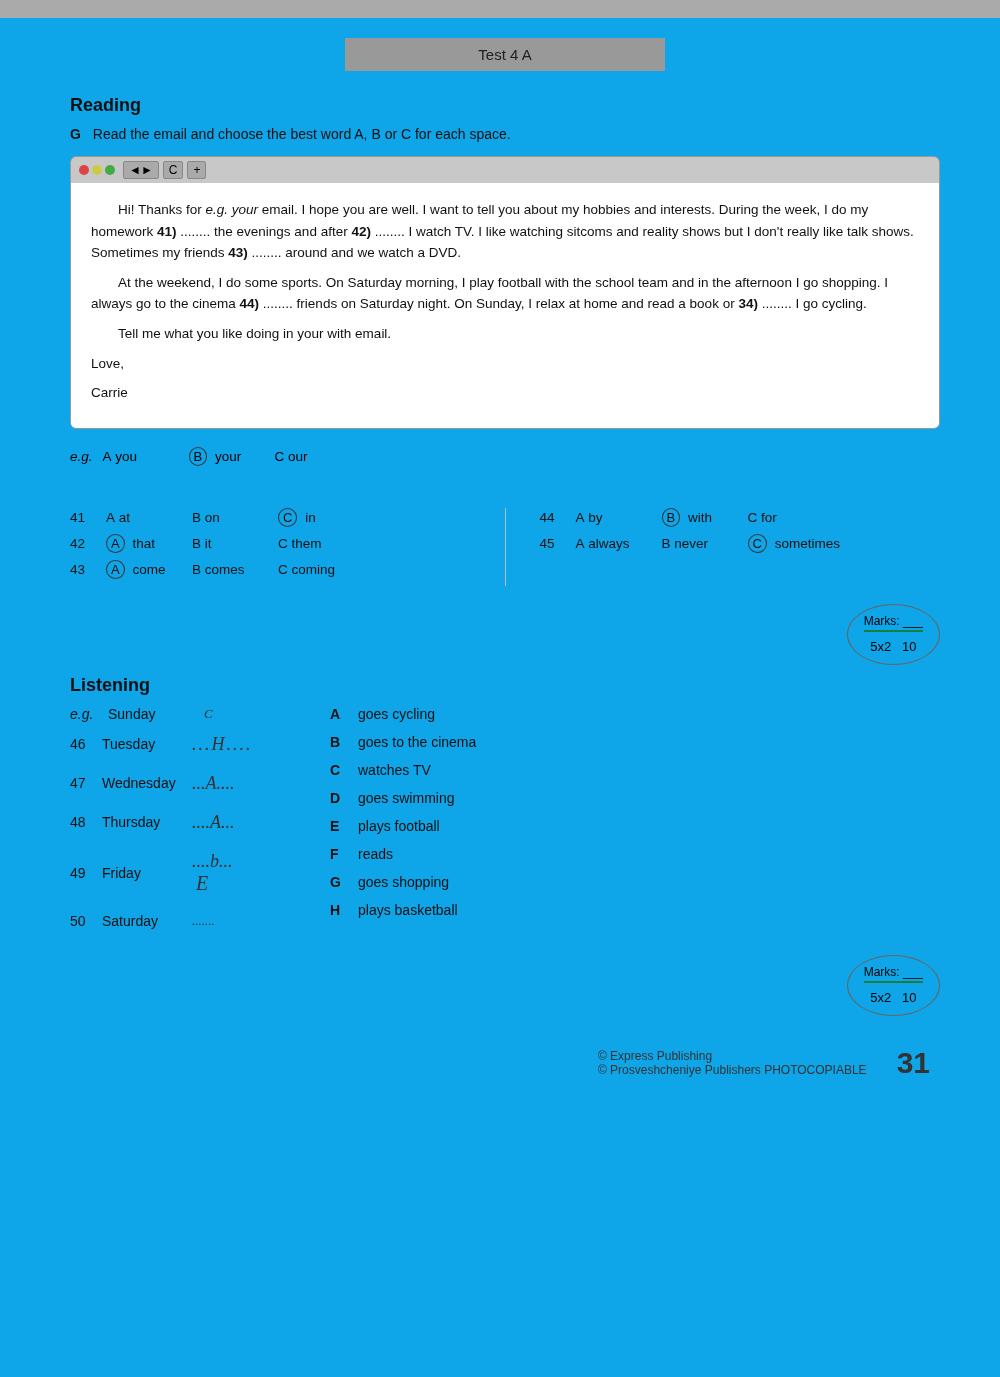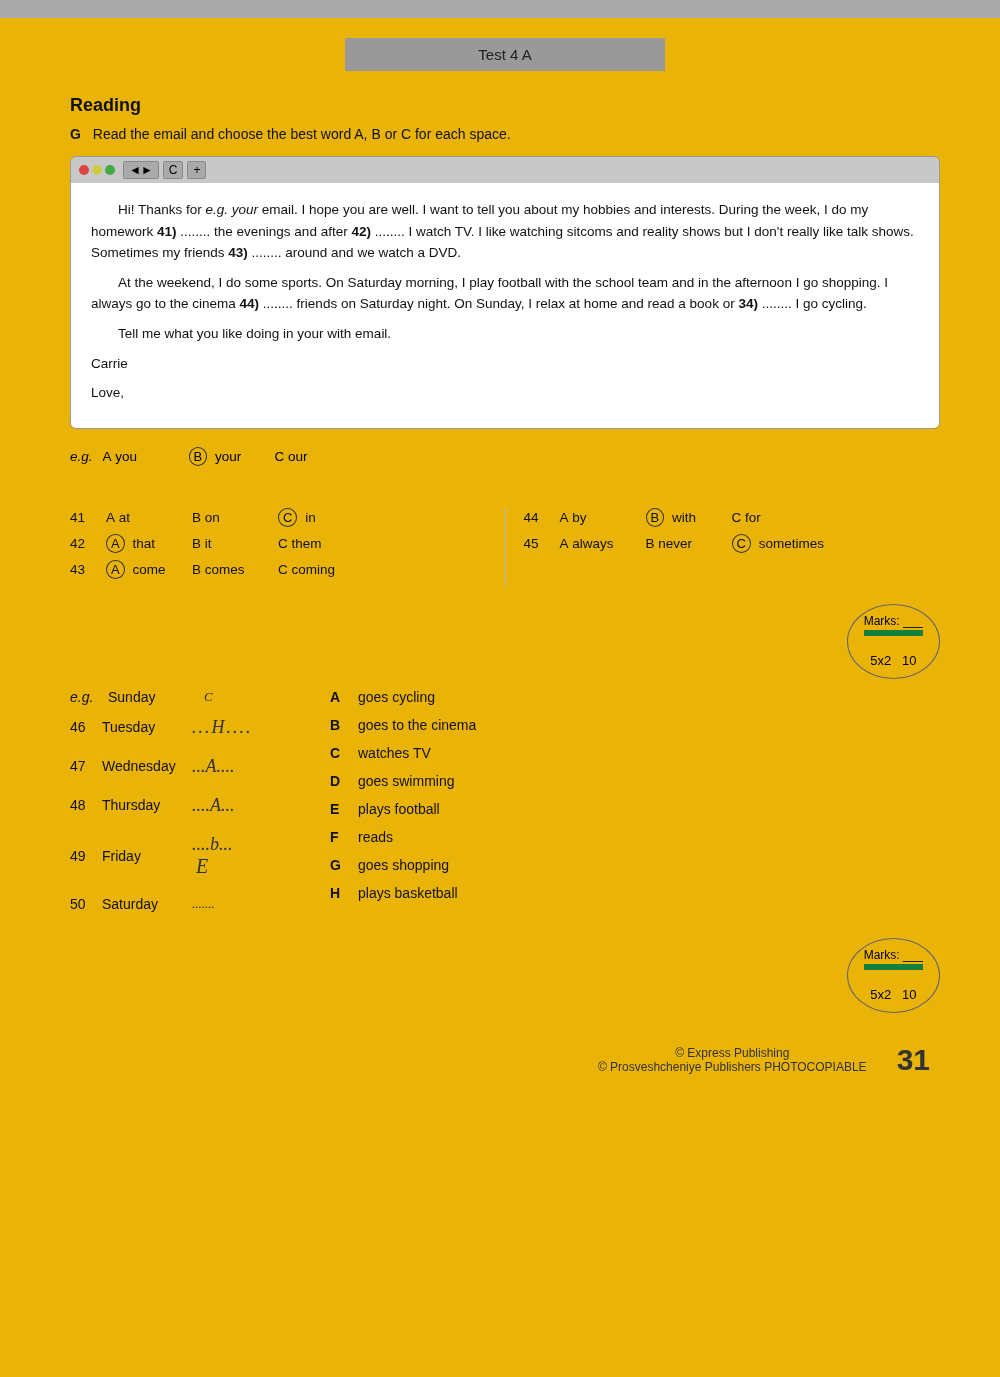--- a/index.html
+++ b/index.html
@@ -7,21 +7,21 @@
       background: #888;
       display: flex;
       justify-content: center;
       align-items: flex-start;
       min-height: 100vh;
       font-family: Arial, sans-serif;
     }
     .page {
       width: 1000px;
       min-height: 1377px;
-      background: #eab308;
+      background: #0ea5e9;
       position: relative;
       padding: 0;
     }
     .page-top-bar {
       width: 100%;
       height: 18px;
       background: #aaa;
     }
     .page-inner {
       padding: 20px 60px 40px 70px;
@@ -100,21 +100,21 @@
     }
     .email-content em {
       font-style: italic;
     }
     
     .answers-section {
       margin-bottom: 18px;
     }
     .answers-grid {
       display: flex;
-      gap: 0;
+      gap: 16px;
       font-size: 13.5px;
       color: #111;
       margin-top: 42px;
     }
     .answers-col {
       flex: 1;
     }
     .answer-row {
       display: flex;
       align-items: baseline;
@@ -155,22 +155,22 @@
       border-radius: 50%;
       padding: 8px 16px;
       font-size: 13px;
       text-align: center;
       line-height: 1.4;
     }
     .marks-inner .marks-label {
       font-size: 12px;
     }
     .marks-inner .marks-val {
-      border-top: 6px solid #15803d;
-      padding-top: 16px;
+      border-top: 2px solid #15803d;
+      padding-top: 6px;
     }
     
     .listening-section {
       margin-top: 10px;
     }
     .listening-instruction {
       font-size: 14px;
       margin-bottom: 16px;
       line-height: 1.5;
     }
@@ -221,21 +221,21 @@
       font-size: 14px;
     }
     .footer-row {
       display: flex;
       justify-content: flex-end;
       align-items: center;
       margin-top: 8px;
       gap: 18px;
     }
     .page-footer {
-      text-align: center;
+      text-align: left;
       margin-top: 30px;
       font-size: 12px;
       color: #333;
       padding-right: 10px;
     }
     .page-number {
       font-size: 30px;
       font-weight: bold;
       margin-left: 10px;
     }
@@ -279,22 +279,22 @@
           <div class="toolbar-buttons">
             <span class="toolbar-btn">◄►</span>
             <span class="toolbar-btn">C</span>
             <span class="toolbar-btn">+</span>
           </div>
         </div>
         <div class="email-content">
           <p class="indent">Hi! Thanks for <em>e.g. your</em> email. I hope you are well. I want to tell you about my hobbies and interests. During the week, I do my homework <strong>41)</strong> ........ the evenings and after <strong>42)</strong> ........ I watch TV. I like watching sitcoms and reality shows but I don't really like talk shows. Sometimes my friends <strong>43)</strong> ........ around and we watch a DVD.</p>
           <p class="indent">At the weekend, I do some sports. On Saturday morning, I play football with the school team and in the afternoon I go shopping. I always go to the cinema <strong>44)</strong> ........ friends on Saturday night. On Sunday, I relax at home and read a book or <strong>34)</strong> ........ I go cycling.</p>
           <p class="indent">Tell me what you like doing in your with email.</p>
+          <p>Love,</p>
           <p>Carrie</p>
-          <p>Love,</p>
         </div>
       </div>
 
       <div class="answers-section">
 
         <div class="answer-row" style="margin-bottom:10px; font-size:13.5px;">
           <span style="font-style:italic; margin-right:4px;">e.g.</span>
           <span class="answer-option">A&nbsp;you</span>
           <span class="answer-option"><span class="circled">B</span>&nbsp;your</span>
           <span class="answer-option">C&nbsp;our</span>
@@ -344,20 +344,21 @@
 
       <div class="marks-box">
         <div class="marks-inner">
           <div class="marks-label">Marks: ___</div>
           <div class="marks-val">5x2&nbsp;&nbsp;&nbsp;10</div>
         </div>
       </div>
     </div>
 
     <div class="listening-section">
+      <div class="section-title">Listening</div>
 
       <div class="listening-grid">
 
         <div class="listening-left">
 
           <div class="day-row eg-row">
             <span class="day-num" style="font-style:italic;">e.g.</span>
             <span class="day-name">Sunday</span>
             <span class="day-answer">C</span>
           </div>

